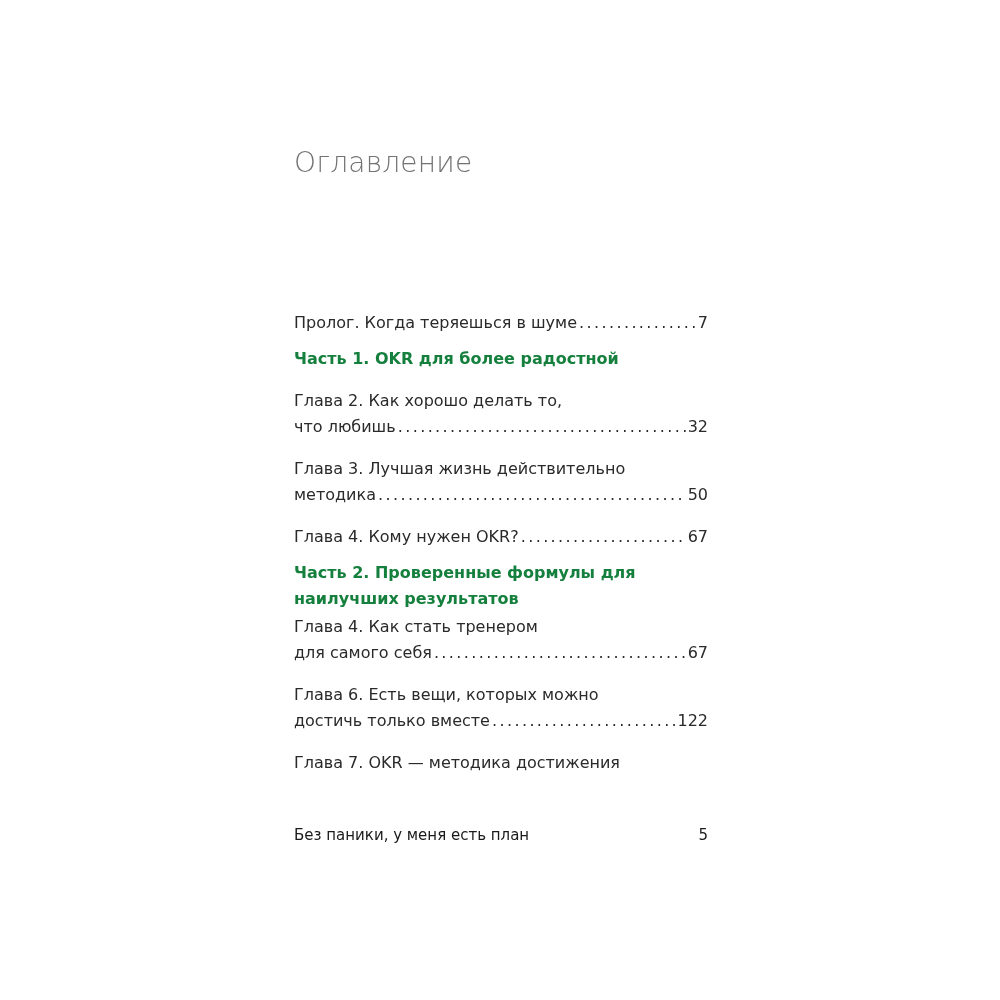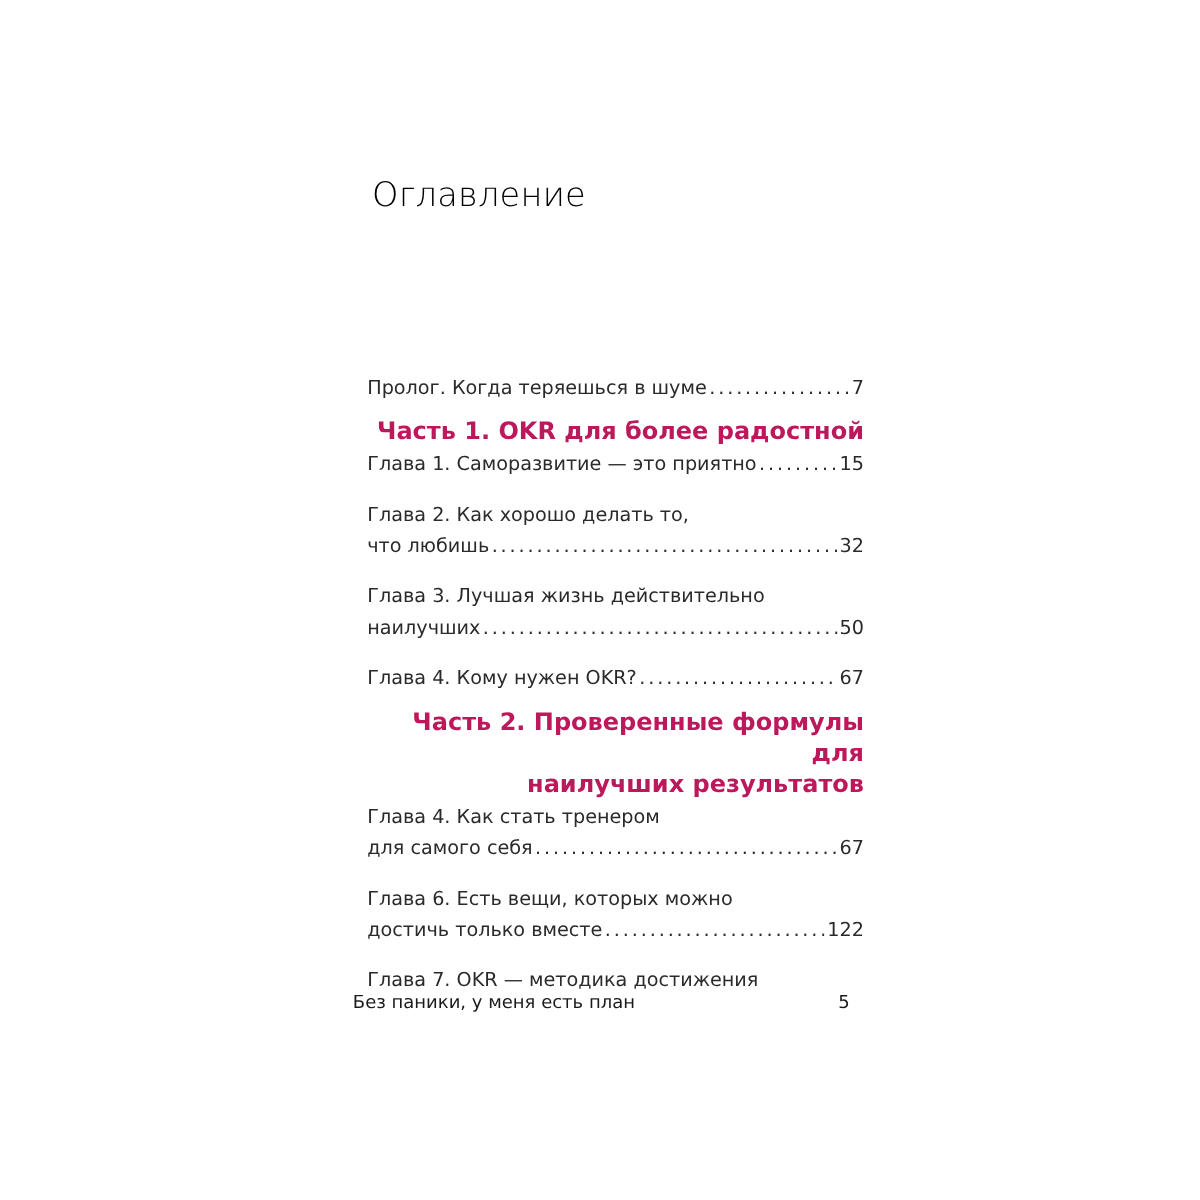--- a/index.html
+++ b/index.html
@@ -17,33 +17,33 @@
     }
     .page {
       position: absolute;
       left: 294px;
       top: 0;
       width: 414px;
       height: 1000px;
     }
     .title {
       position: absolute;
-      left: 16px;
+      left: 0;
       top: 146px;
       font-size: 28px;
       font-weight: 300;
       letter-spacing: 0.2px;
-      color: #000000;
+      color: #737373;
       margin: 0;
       font-family: "DejaVu Sans", sans-serif;
       text-align: center;
     }
     .toc {
       position: absolute;
-      left: 12px;
+      left: 0;
       top: 310px;
       width: 414px;
     }
     .entry {
       font-size: 16px;
       line-height: 26px;
       color: #2a2a2a;
       margin: 0;
     }
     .entry .line {
@@ -63,25 +63,25 @@
       color: #2a2a2a;
     }
     .entry .dots::before {
       content: "........................................................................................................................";
     }
     .entry .page-num {
       flex: 0 0 auto;
     }
     .entry.gap { margin-top: 16px; }
     .part {
-      text-align: right;
+      text-align: left;
       font-weight: bold;
-      font-size: 20px;
+      font-size: 16px;
       line-height: 26px;
-      color: #be185d;
+      color: #15803d;
       margin: 10px 0 2px 0;
     }
     .footer {
       position: absolute;
       left: 0;
       top: 826px;
       width: 414px;
       display: flex;
       justify-content: space-between;
       font-size: 15px;
@@ -102,45 +102,38 @@
         <span class="text">Пролог. Когда теряешься в шуме</span>
         <span class="dots"></span>
         <span class="page-num">7</span>
       </div>
     </div>
 
     <div class="part">
       <div>Часть 1. OKR для более радостной</div>
     </div>
 
-    <div class="entry">
-      <div class="line">
-        <span class="text">Глава 1. Саморазвитие — это приятно</span>
-        <span class="dots"></span>
-        <span class="page-num">15</span>
-      </div>
-    </div>
 
     <div class="entry gap">
       <div class="line">
         <span class="text">Глава 2. Как хорошо делать то,</span>
       </div>
       <div class="line">
         <span class="text">что любишь</span>
         <span class="dots"></span>
         <span class="page-num">32</span>
       </div>
     </div>
 
     <div class="entry gap">
       <div class="line">
         <span class="text">Глава 3. Лучшая жизнь действительно</span>
       </div>
       <div class="line">
-        <span class="text">наилучших</span>
+        <span class="text">методика</span>
         <span class="dots"></span>
         <span class="page-num">50</span>
       </div>
     </div>
 
     <div class="entry gap">
       <div class="line">
         <span class="text">Глава 4. Кому нужен OKR?</span>
         <span class="dots"></span>
         <span class="page-num">67</span>

